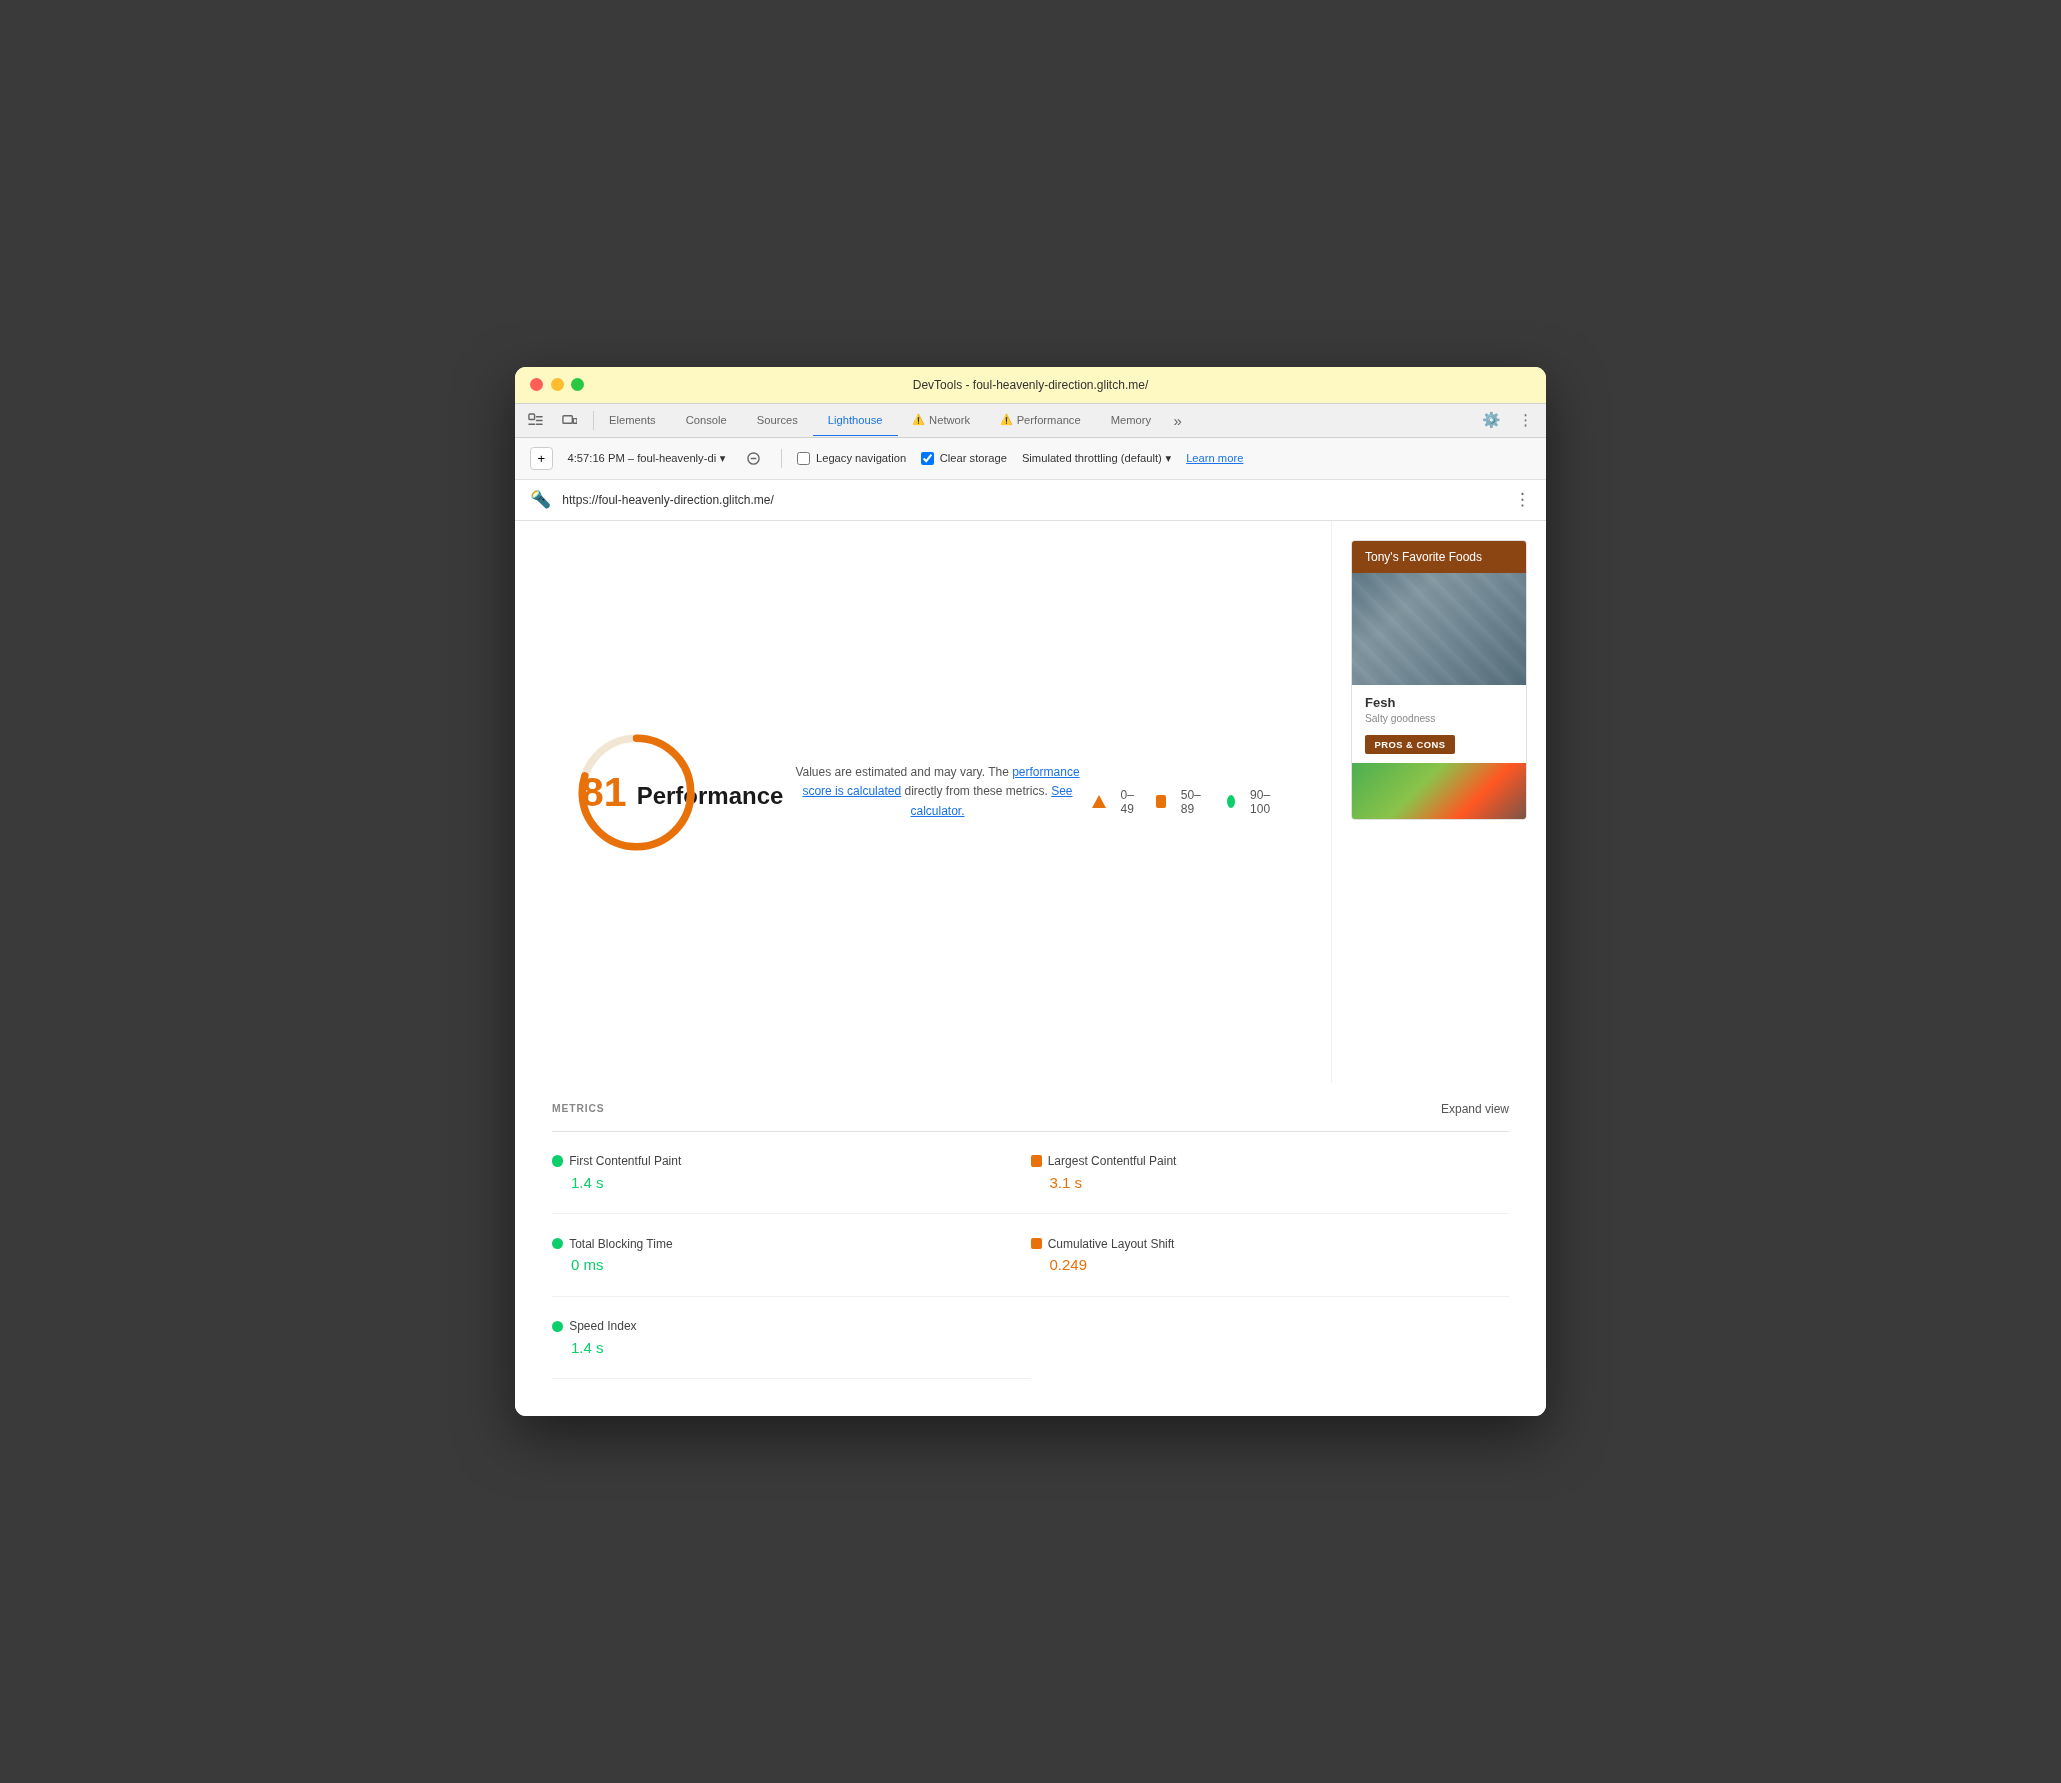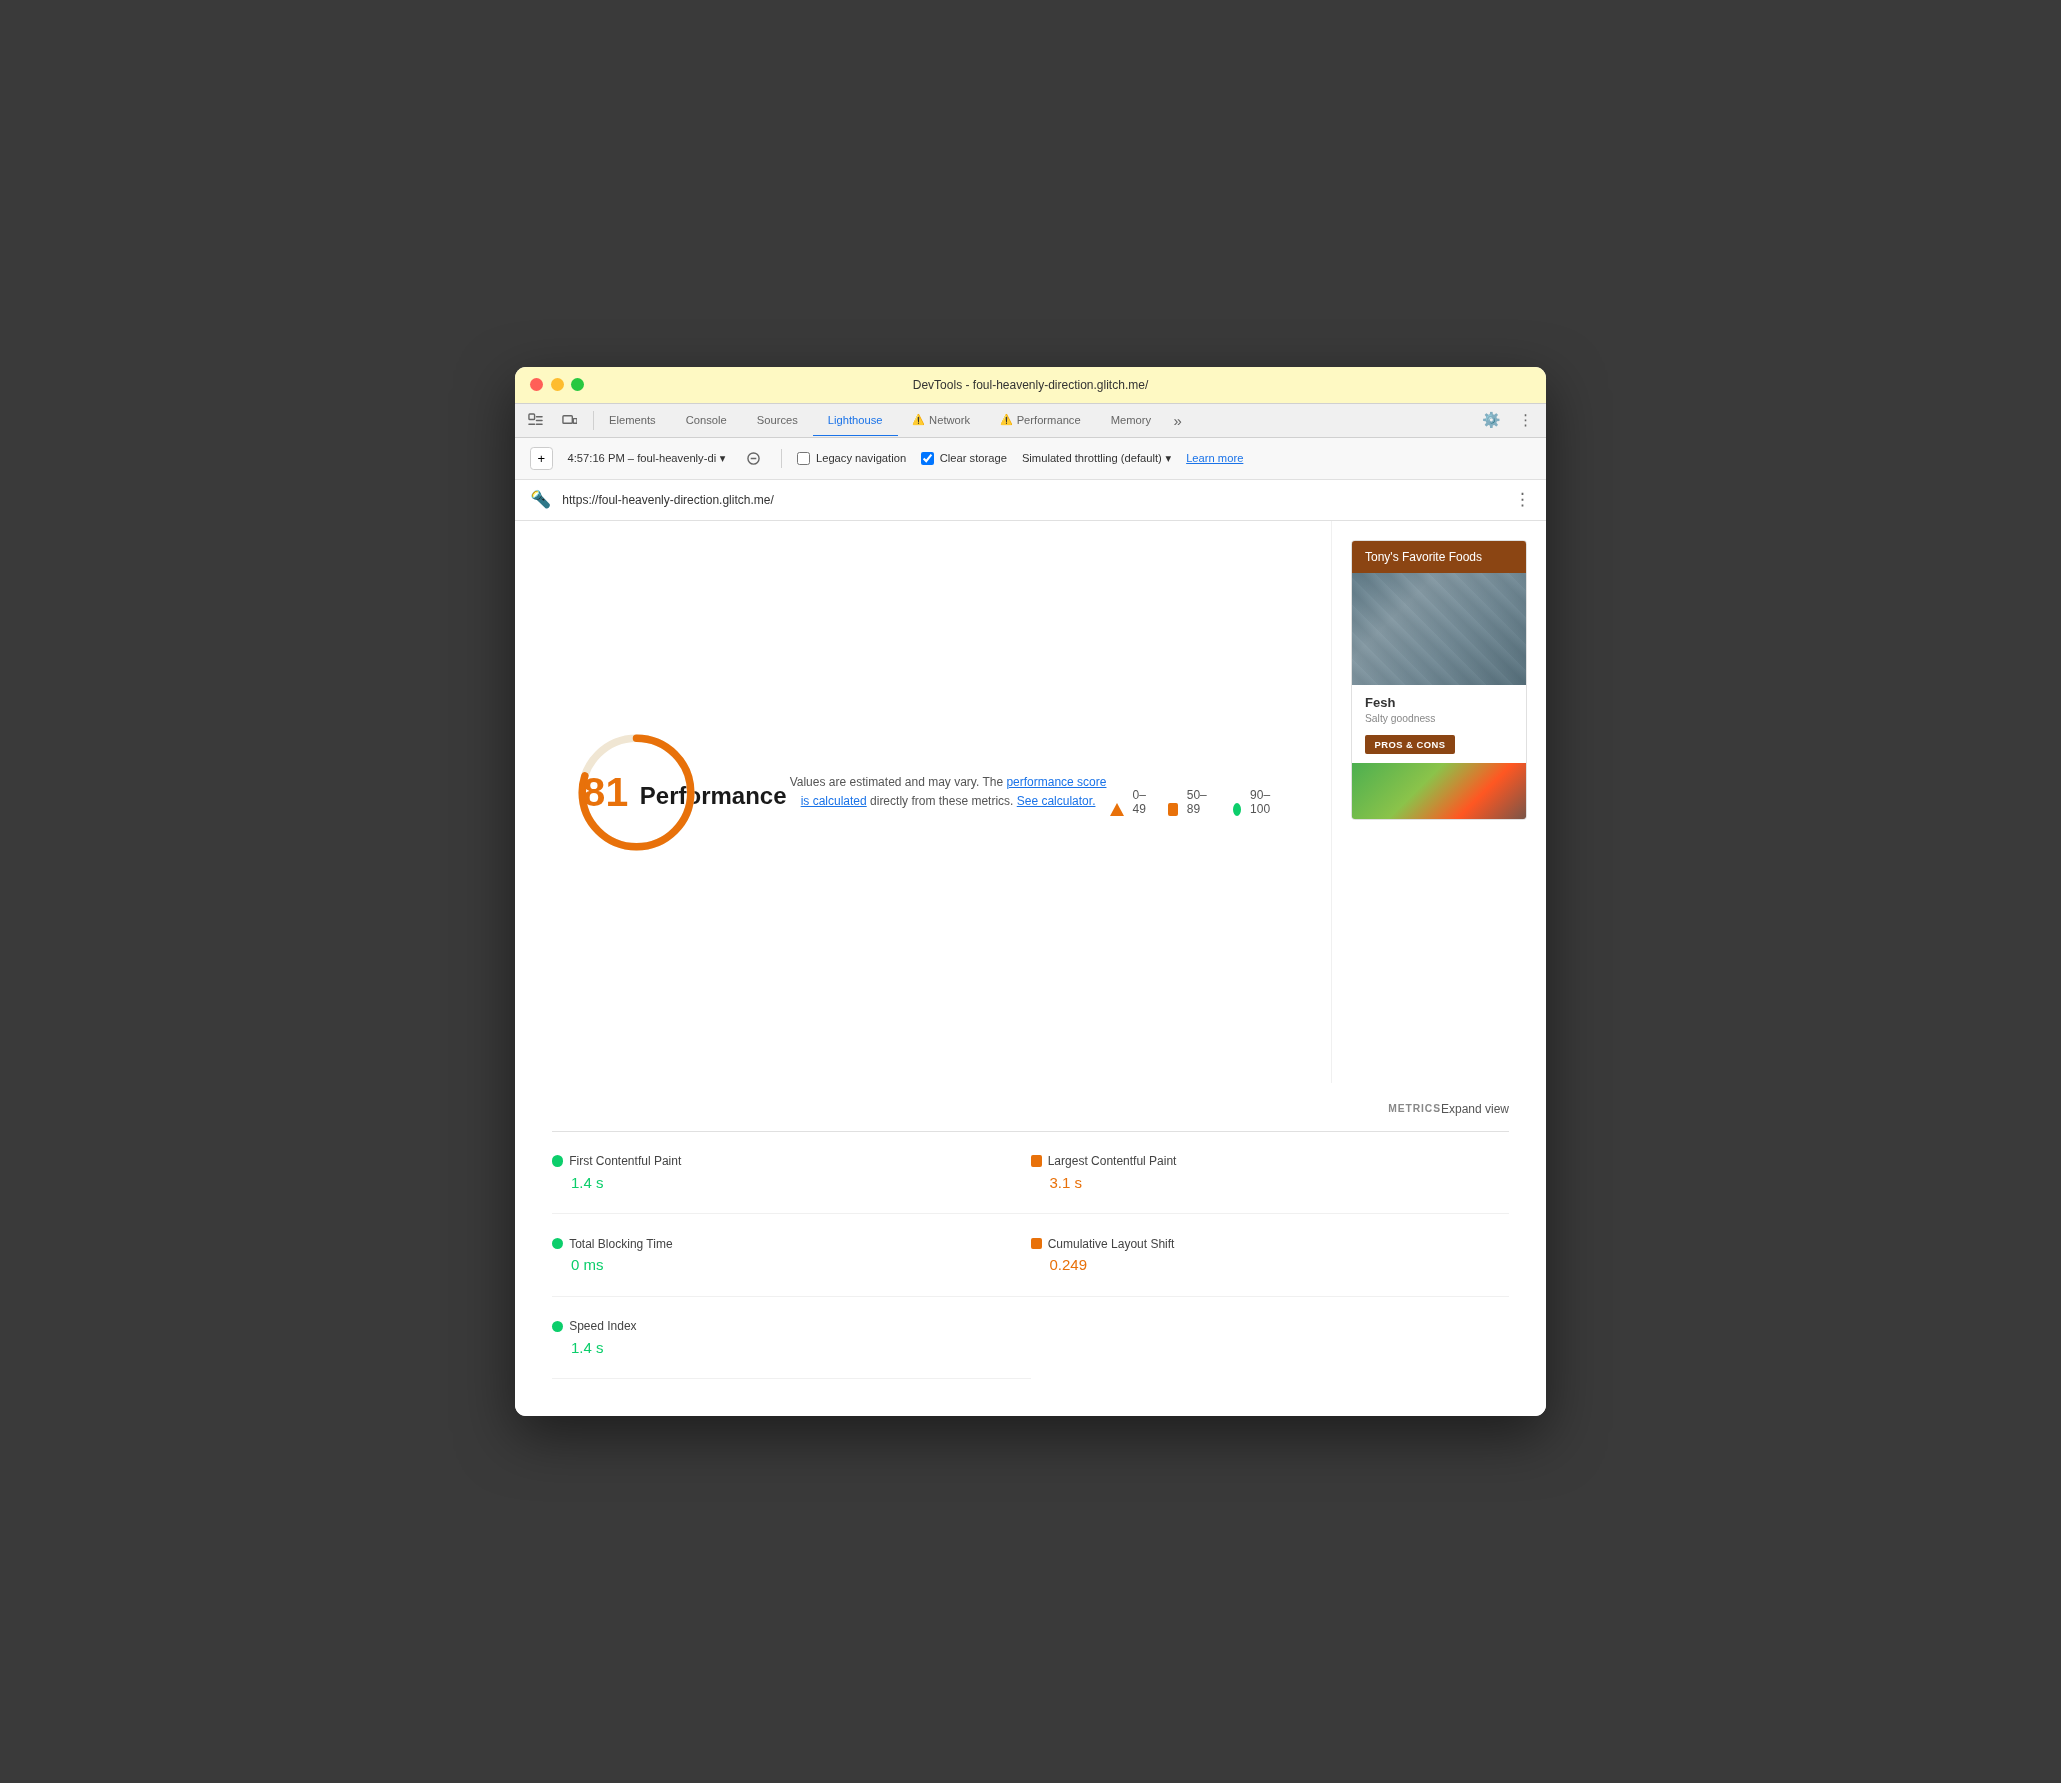--- a/index.html
+++ b/index.html
@@ -218,22 +218,22 @@
       text-decoration: underline;
       cursor: pointer;
     }
     .legend {
       display: flex;
       gap: 22.5px;
       align-items: center;
     }
     .legend-item {
       display: flex;
-      align-items: flex-end;
-      gap: 9px;
+      align-items: center;
+      gap: 15px;
       font-size: 12px;
       color: #555;
     }
     .legend-dot {
       width: 13px;
       height: 13px;
       border-radius: 50%;
     }
     .legend-triangle {
       width: 0;
@@ -315,21 +315,21 @@
       height: 56px;
       background: linear-gradient(135deg, #4caf50 0%, #8bc34a 40%, #ff5722 70%, #795548 100%);
     }
     
     .metrics-section {
       background: white;
       padding: 0 37px 37px;
     }
     .metrics-header {
       display: flex;
-      justify-content: flex-end;
+      justify-content: space-between;
       align-items: center;
       padding: 19px 0 15px;
       border-bottom: 0.9px solid #e0e0e0;
     }
     .metrics-label {
       font-size: 10.3px;
       font-weight: 700;
       color: #888;
       letter-spacing: 0.9px;
     }

